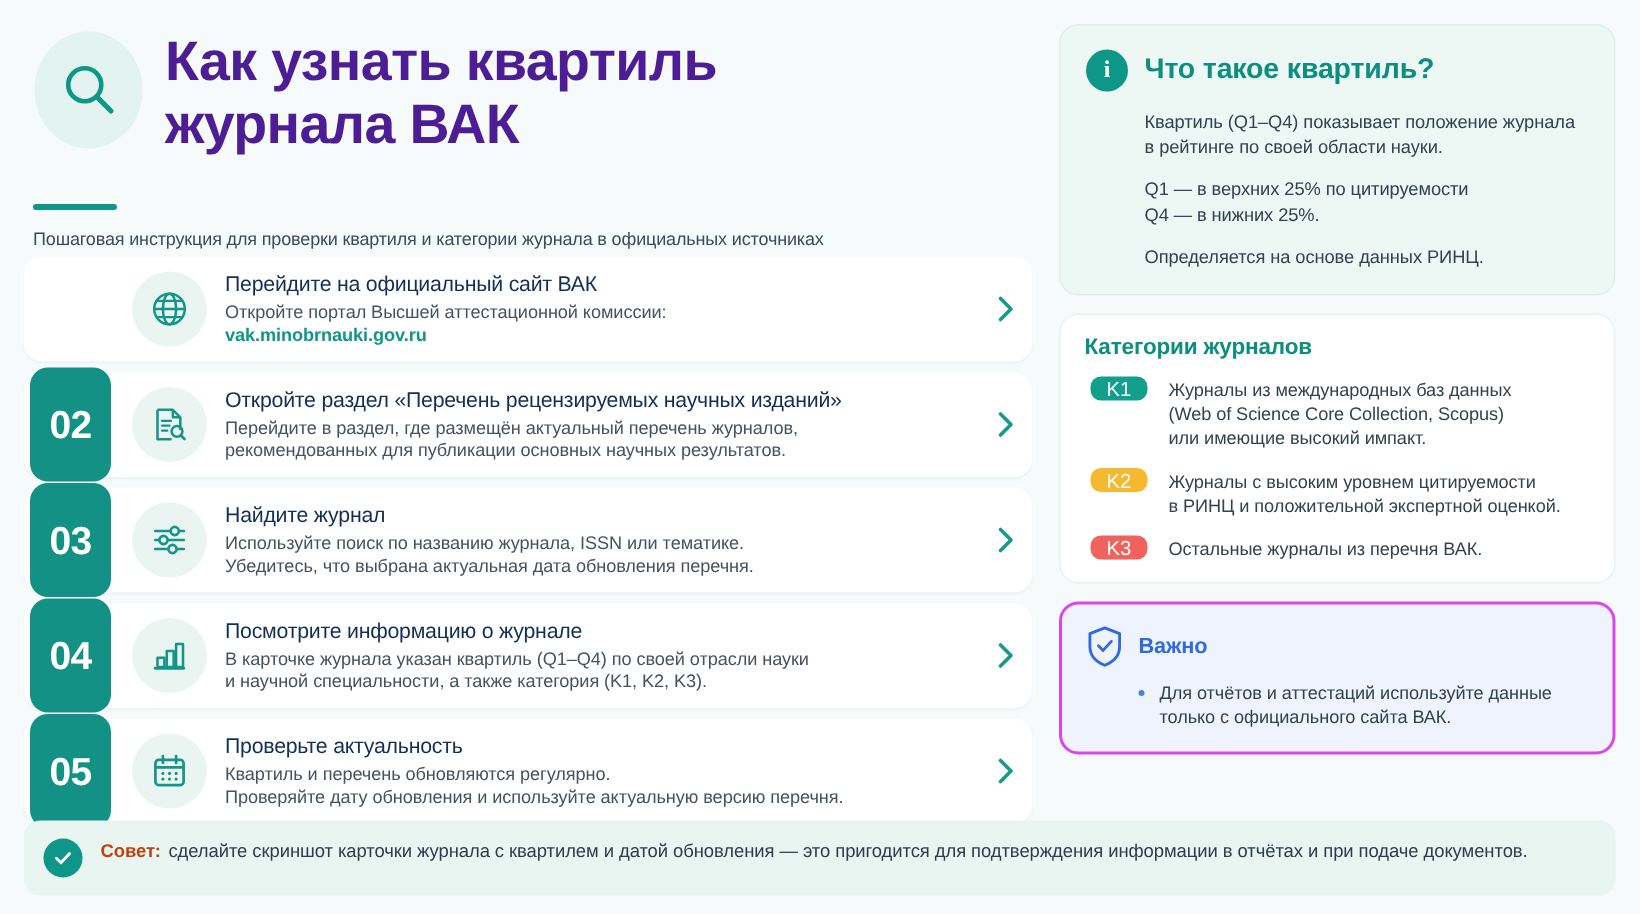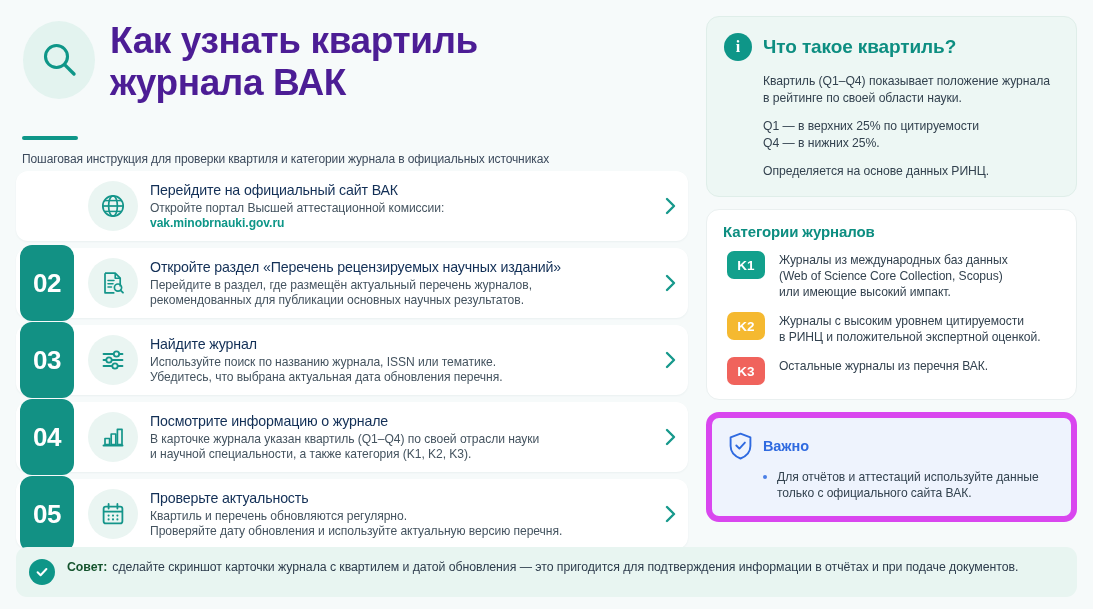--- a/index.html
+++ b/index.html
@@ -184,21 +184,21 @@
     margin-top: 1px;
   }
   .tip-icon svg { width: 14px; height: 14px; }
   .tip-text {
     font-size: 12.3px;
     line-height: 18px;
     color: #2d3c4c;
     letter-spacing: -0.05px;
   }
   .tip-label {
-    color: #14532d;
+    color: #c2410c;
     font-weight: 700;
     margin-right: 5px;
   }
 
   
   .right-col {
     width: 371px;
     flex: 0 0 371px;
     display: flex;
     flex-direction: column;
@@ -263,42 +263,42 @@
   .cat-row {
     display: flex;
     align-items: flex-start;
     margin-bottom: 12px;
     padding-left: 4px;
   }
   .cat-row:last-child { margin-bottom: 0; }
   .cat-badge {
     flex: 0 0 38px;
     width: 38px;
-    height: 28px;
+    height: 16px;
     border-radius: 7px;
     color: #ffffff;
     font-size: 13.5px;
-    font-weight: 700;
+    font-weight: 400;
     display: flex;
     align-items: center;
     justify-content: center;
     margin-right: 14px;
   }
   .cat-text {
     font-size: 12.1px;
     line-height: 16px;
     color: #33424f;
     letter-spacing: -0.05px;
     white-space: pre-line;
     padding-top: 1px;
   }
 
   .panel-warn {
     background: #eef3fd;
-    border: 6px solid #d946ef;
+    border: 2px solid #d946ef;
     padding: 14px 16px 15px 16px;
   }
   .warn-head {
     display: flex;
     align-items: center;
     gap: 10px;
     margin-bottom: 9px;
   }
   .warn-shield { width: 25px; height: 28px; flex: 0 0 25px; }
   .panel-title-blue {

